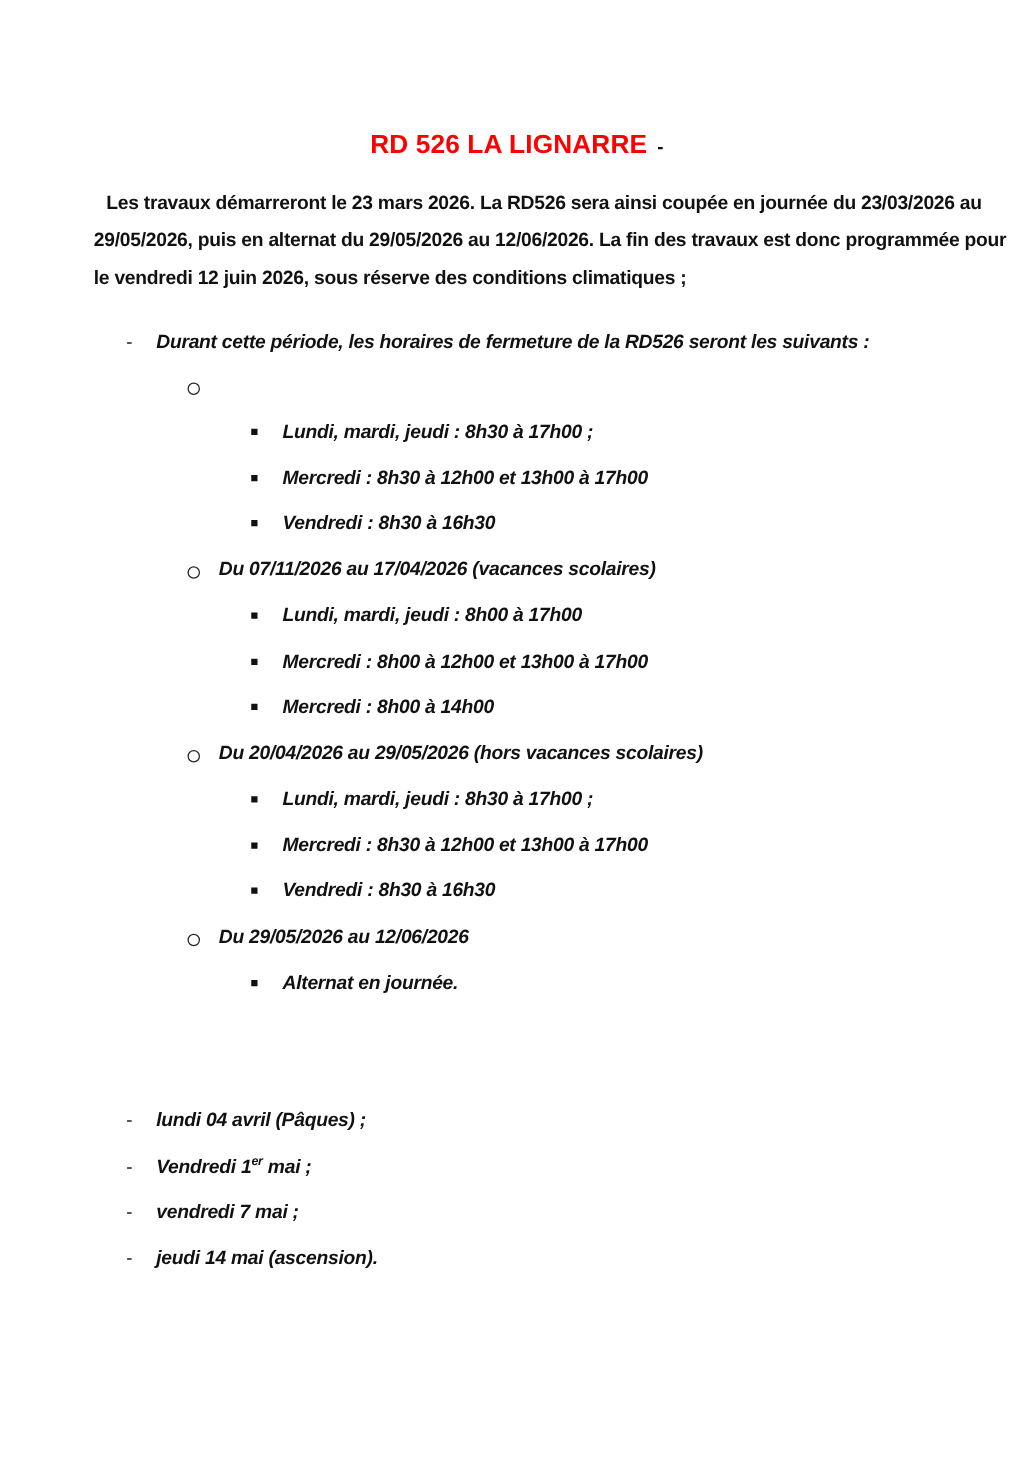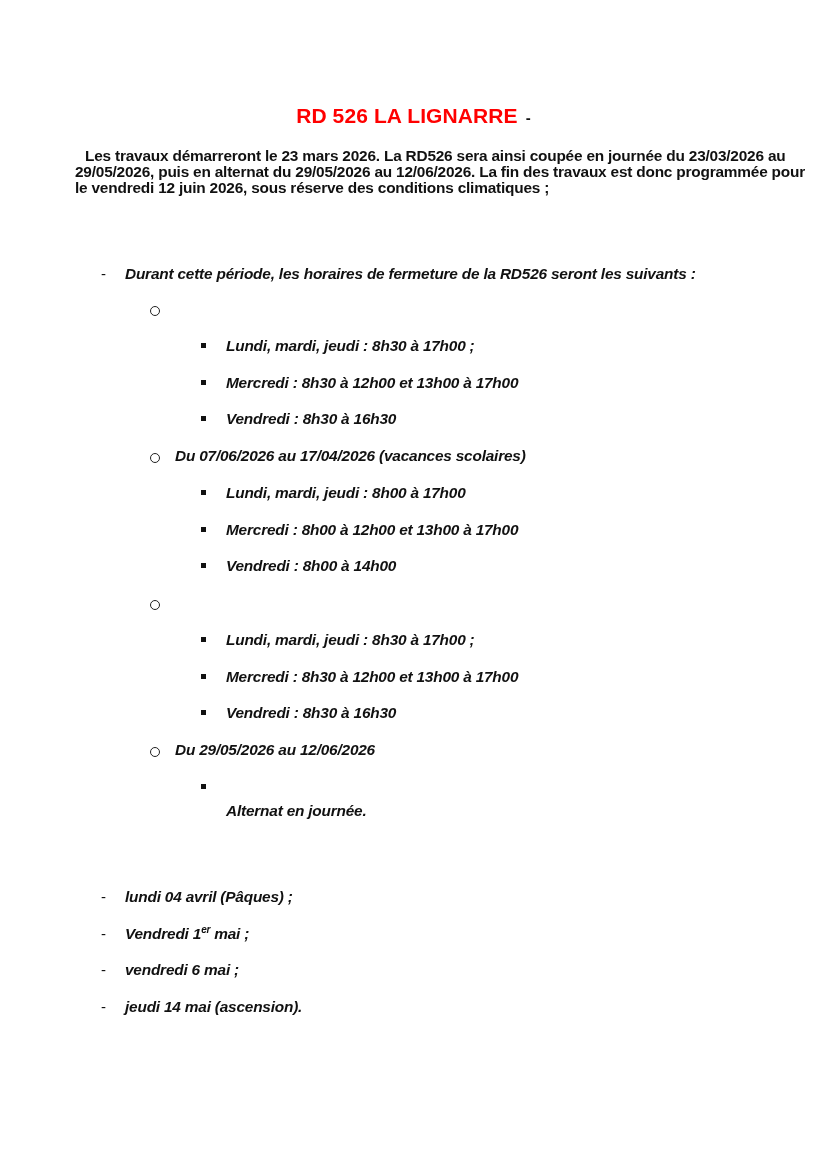--- a/index.html
+++ b/index.html
@@ -8,21 +8,21 @@
     font-family: "Liberation Sans", sans-serif; color: #111111;
   }
   .page { position: absolute; left: 0; top: 0; width: 827px; height: 956px; }
   .title {
     position: absolute; left: 0; width: 827px; top: 104px; text-align: center;
     font-weight: bold; font-size: 21px; color: #ff0000; letter-spacing: 0.1px;
   }
   .title .dash { color: #111; font-size: 15px; margin-left: 8px; font-weight: bold; }
   .intro {
     position: absolute; left: 75px; top: 148px; width: 730px;
-    font-weight: bold; font-size: 15.4px; line-height: 16px; text-indent: 10px;
+    font-weight: bold; font-size: 15.4px; line-height: 30px; text-indent: 10px;
     letter-spacing: -0.2px;
   }
   .row { position: absolute; font-weight: bold; font-size: 15.4px; white-space: nowrap; letter-spacing: -0.2px; font-style: italic; }
   .marker { position: absolute; font-weight: normal; }
   .dash-marker { font-size: 15px; }
   .circle-marker { width: 8px; height: 8px; border: 1.2px solid #222; border-radius: 50%; }
   .square-marker { width: 5px; height: 5px; background: #111; }
   sup { font-size: 10px; vertical-align: 6px; line-height: 0; }
 </style>
 </head>
@@ -40,46 +40,47 @@
 
   <span class="marker circle-marker" style="left:150px; top:306px;"></span>
   <span class="marker square-marker" style="left:201px; top:343px;"></span>
   <div class="row" style="left:226px; top:337px;">Lundi, mardi, jeudi : 8h30 à 17h00 ;</div>
   <span class="marker square-marker" style="left:201px; top:380px;"></span>
   <div class="row" style="left:226px; top:374px;">Mercredi : 8h30 à 12h00 et 13h00 à 17h00</div>
   <span class="marker square-marker" style="left:201px; top:416px;"></span>
   <div class="row" style="left:226px; top:410px;">Vendredi : 8h30 à 16h30</div>
 
   <span class="marker circle-marker" style="left:150px; top:453px;"></span>
-  <div class="row" style="left:175px; top:447px;">Du 07/06/2026 au 17/04/2026 (vacances scolaires)</div>
+  <div class="row" style="left:175px; top:447px;">Du 07/11/2026 au 17/04/2026 (vacances scolaires)</div>
   <span class="marker square-marker" style="left:201px; top:490px;"></span>
   <div class="row" style="left:226px; top:484px;">Lundi, mardi, jeudi : 8h00 à 17h00</div>
   <span class="marker square-marker" style="left:201px; top:527px;"></span>
   <div class="row" style="left:226px; top:521px;">Mercredi : 8h00 à 12h00 et 13h00 à 17h00</div>
   <span class="marker square-marker" style="left:201px; top:563px;"></span>
-  <div class="row" style="left:226px; top:557px;">Vendredi : 8h00 à 14h00</div>
+  <div class="row" style="left:226px; top:557px;">Mercredi : 8h00 à 14h00</div>
 
   <span class="marker circle-marker" style="left:150px; top:600px;"></span>
+  <div class="row" style="left:175px; top:594px;">Du 20/04/2026 au 29/05/2026 (hors vacances scolaires)</div>
   <span class="marker square-marker" style="left:201px; top:637px;"></span>
   <div class="row" style="left:226px; top:631px;">Lundi, mardi, jeudi : 8h30 à 17h00 ;</div>
   <span class="marker square-marker" style="left:201px; top:674px;"></span>
   <div class="row" style="left:226px; top:668px;">Mercredi : 8h30 à 12h00 et 13h00 à 17h00</div>
   <span class="marker square-marker" style="left:201px; top:710px;"></span>
   <div class="row" style="left:226px; top:704px;">Vendredi : 8h30 à 16h30</div>
 
   <span class="marker circle-marker" style="left:150px; top:747px;"></span>
   <div class="row" style="left:175px; top:741px;">Du 29/05/2026 au 12/06/2026</div>
   <span class="marker square-marker" style="left:201px; top:784px;"></span>
-  <div class="row" style="left:226px; top:802px;">Alternat en journée.</div>
+  <div class="row" style="left:226px; top:778px;">Alternat en journée.</div>
 
 
   <span class="marker dash-marker" style="left:101px; top:888px;">-</span>
   <div class="row" style="left:125px; top:888px;">lundi 04 avril (Pâques) ;</div>
 
   <span class="marker dash-marker" style="left:101px; top:925px;">-</span>
   <div class="row" style="left:125px; top:925px;"><span>Vendredi 1</span><sup>er</sup><span> mai ;</span></div>
 
   <span class="marker dash-marker" style="left:101px; top:961px;">-</span>
-  <div class="row" style="left:125px; top:961px;">vendredi 6 mai ;</div>
+  <div class="row" style="left:125px; top:961px;">vendredi 7 mai ;</div>
 
   <span class="marker dash-marker" style="left:101px; top:998px;">-</span>
   <div class="row" style="left:125px; top:998px;">jeudi 14 mai (ascension).</div>
 </div>
 
 </body></html>

